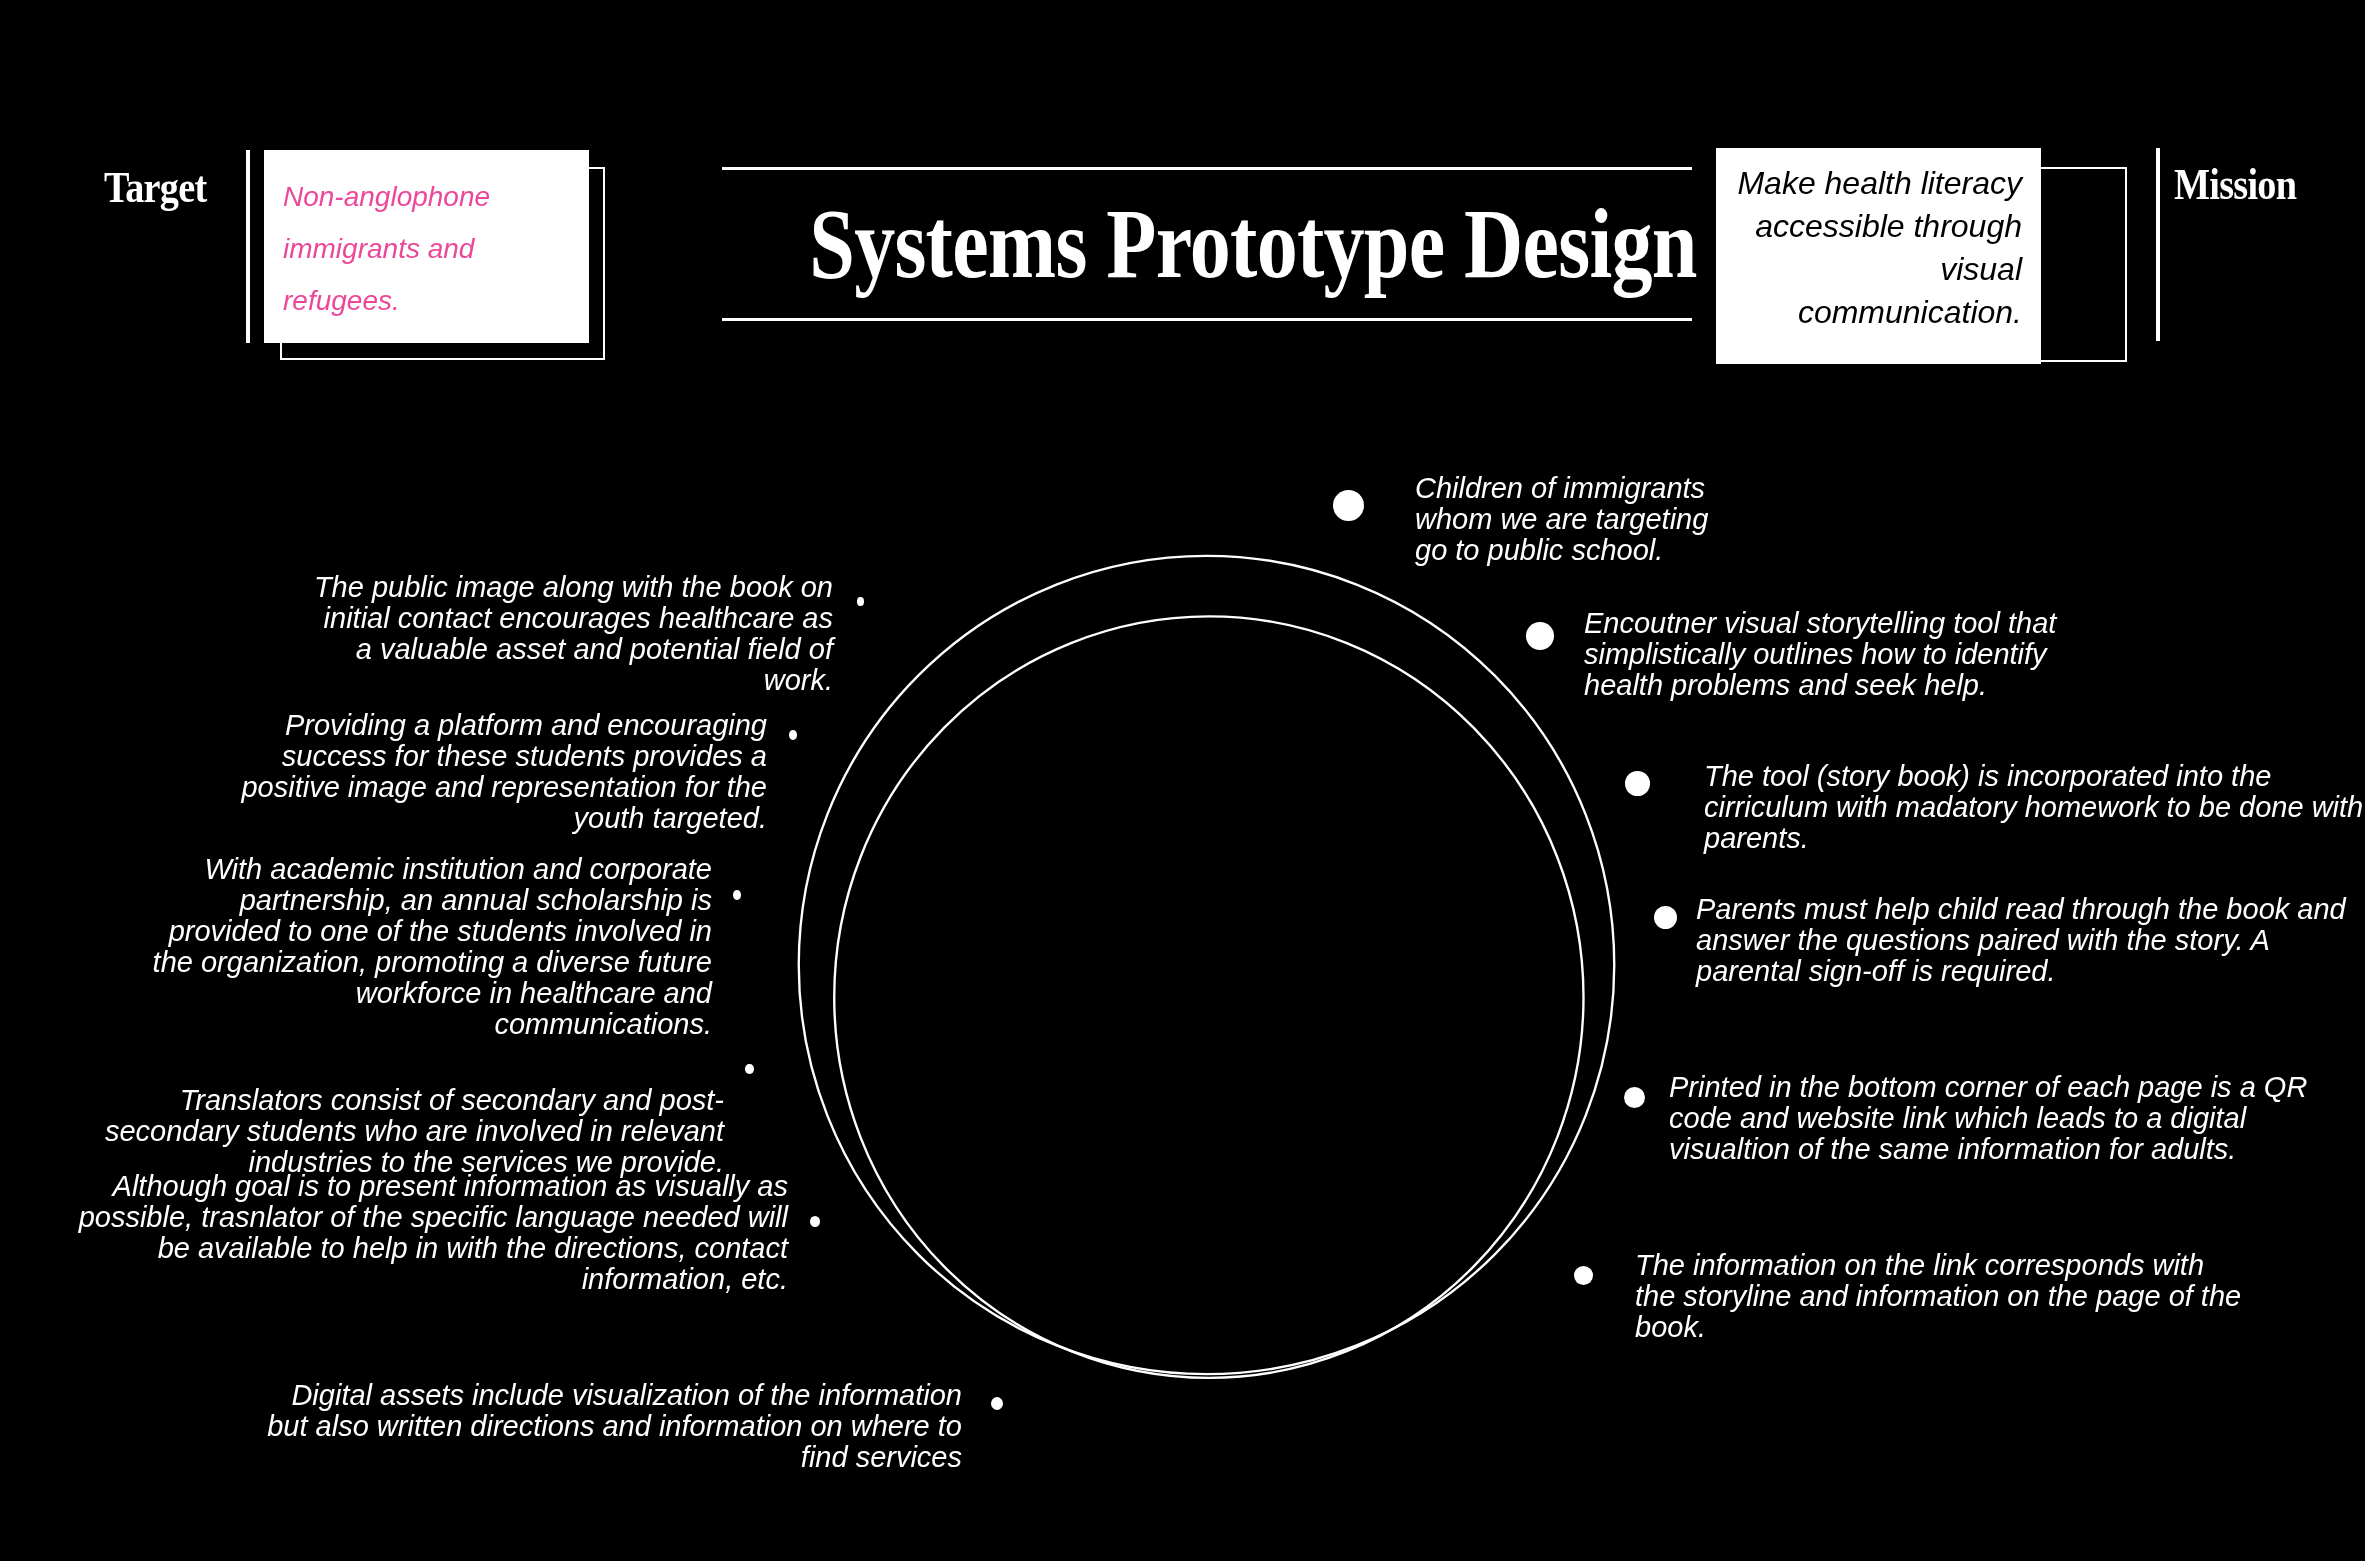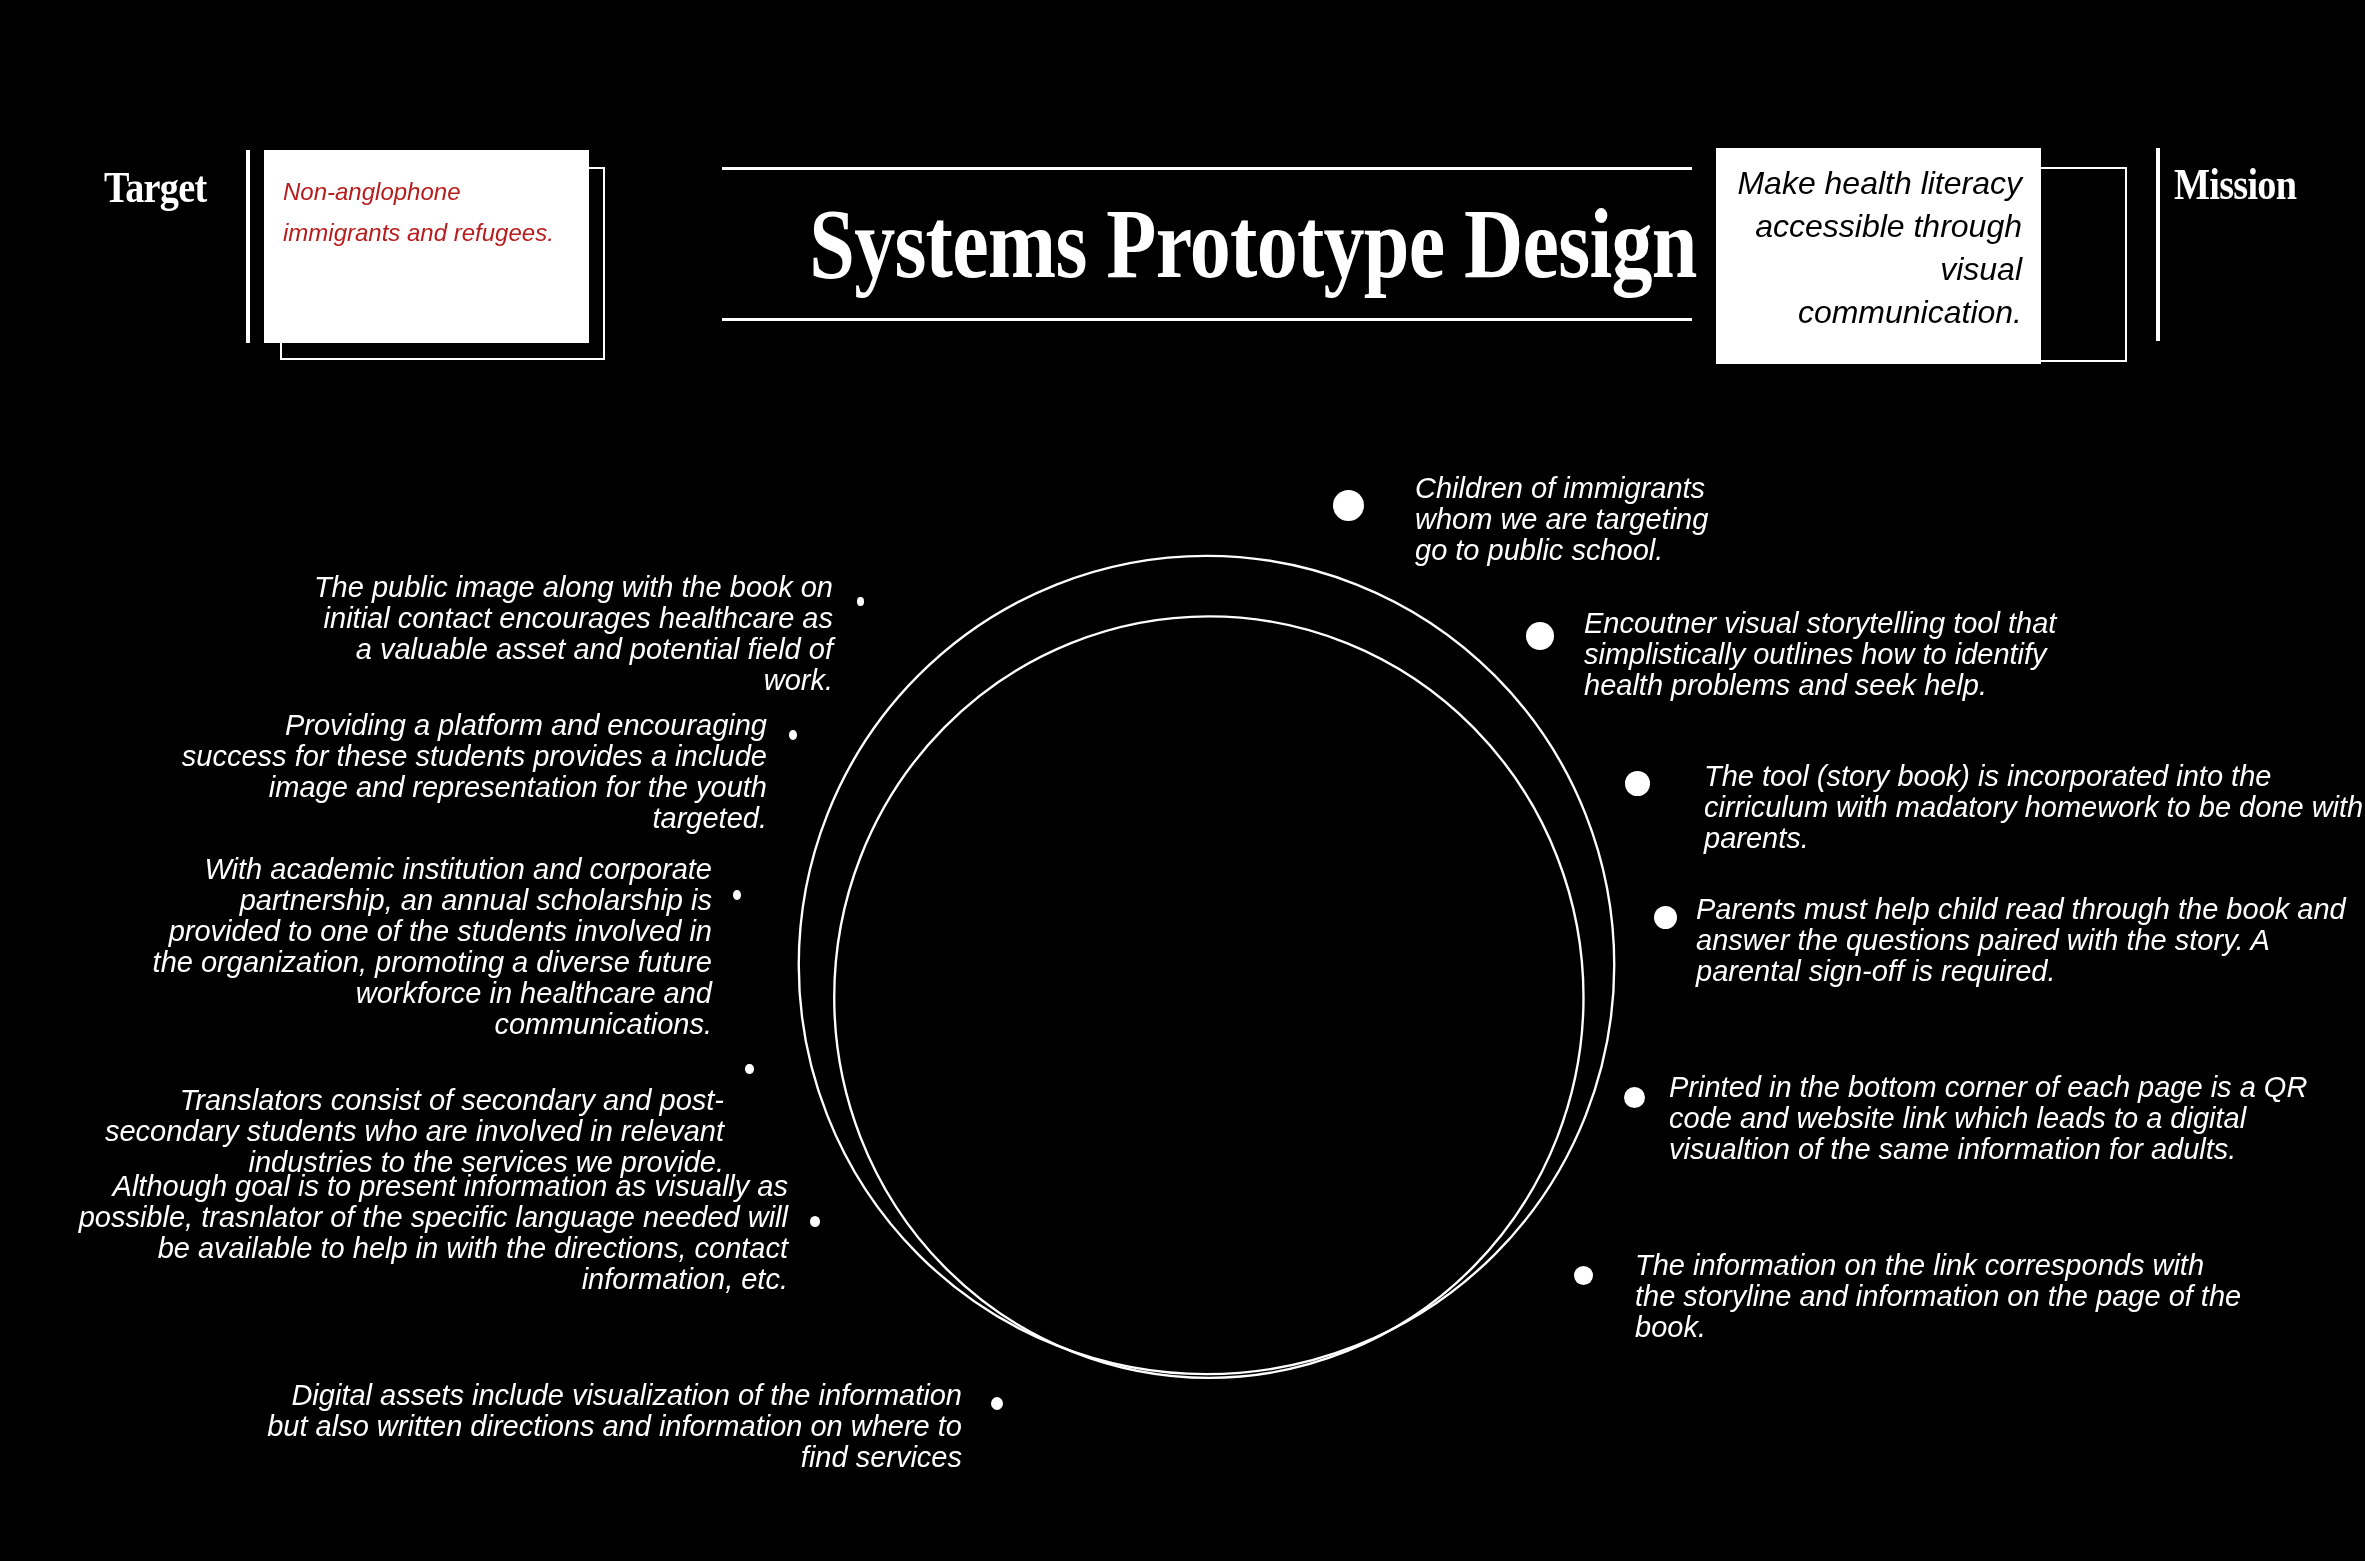--- a/index.html
+++ b/index.html
@@ -6,21 +6,21 @@
     body { width: 2413px; height: 1561px; position: relative; overflow: hidden; color: #fff; }
     .abs { position: absolute; }
     .serif-head { font-family: "Liberation Serif", "DejaVu Serif", serif; font-weight: bold; color: #fff; letter-spacing: -0.9px; }
     .sans-it { font-family: "Liberation Sans", "DejaVu Sans", sans-serif; font-style: italic; font-weight: normal; }
 
     
     #target-label { left: 104px; top: 161px; font-size: 45px; transform: scaleX(0.85); transform-origin: left center; }
     #target-vline { left: 246px; top: 150px; width: 3.8px; height: 193px; background: #fff; }
     #target-shadow { left: 280px; top: 167px; width: 325px; height: 193px; border: 2.4px solid #fff; box-sizing: border-box; }
     #target-card { left: 264px; top: 150px; width: 325px; height: 193px; background: #fff; box-sizing: border-box; padding: 21px 14px 0 19px; }
-    #target-text { color: #b91c1c; font-size: 24px; line-height: 41px; }
+    #target-text { color: #ec4899; font-size: 28px; line-height: 52px; }
 
     
     #title-rule-top { left: 722px; top: 167px; width: 970px; height: 2.8px; background: #fff; }
     #title-rule-bot { left: 722px; top: 318px; width: 970px; height: 2.8px; background: #fff; }
     #title { left: 722px; top: 185px; width: 970px; text-align: center; font-size: 100px; line-height: 118px; transform: scaleX(0.82); transform-origin: center center; white-space: nowrap; }
 
     
     #mission-shadow { left: 1802px; top: 167px; width: 325px; height: 195px; border: 2.4px solid #fff; box-sizing: border-box; }
     #mission-card { left: 1716px; top: 148px; width: 325px; height: 216px; background: #fff; box-sizing: border-box; padding: 14px 19px 0 14px; text-align: right; }
     #mission-text { color: #000; font-size: 32px; line-height: 43px; }
@@ -58,21 +58,21 @@
 <div class="abs serif-head" id="mission-label">Mission</div>
 
 <svg class="abs" id="circles" viewBox="0 0 5100 3300" xmlns="http://www.w3.org/2000/svg">
   <ellipse cx="2550" cy="2040" rx="862" ry="865" fill="none" stroke="#fff" stroke-width="5"></ellipse>
   <ellipse cx="2555" cy="2108" rx="792" ry="805" fill="none" stroke="#fff" stroke-width="5"></ellipse>
 </svg>
 
 <div class="abs note left sans-it" style="left:303px; top:572px; width:530px;">The public image along with the book on initial contact encourages healthcare as a valuable asset and potential field of work.</div>
 <div class="abs dot" style="left:857px; top:597px; width:6.6px; height:8.5px;"></div>
 
-<div class="abs note left sans-it" style="left:180px; top:710px; width:587px;">Providing a platform and encouraging success for these students provides a include image and representation for the youth targeted.</div>
+<div class="abs note left sans-it" style="left:180px; top:710px; width:587px;">Providing a platform and encouraging success for these students provides a positive image and representation for the youth targeted.</div>
 <div class="abs dot" style="left:789px; top:730px; width:7.6px; height:9.5px;"></div>
 
 <div class="abs note left sans-it" style="left:142px; top:854px; width:570px;">With academic institution and corporate partnership, an annual scholarship is provided to one of the students involved in the organization, promoting a diverse future workforce in healthcare and communications.</div>
 <div class="abs dot" style="left:733px; top:890px; width:7.6px; height:9.5px;"></div>
 
 <div class="abs note left sans-it" style="left:95px; top:1042px; width:629px;margin-top:43px;">Translators consist of secondary and post-secondary students who are involved in relevant industries to the services we provide.</div>
 <div class="abs dot" style="left:745px; top:1064px; width:8.5px; height:10.4px;"></div>
 
 <div class="abs note left sans-it" style="left:62px; top:1171px; width:726px;">Although goal is to present information as visually as possible, trasnlator of the specific language needed will be available to help in with the directions, contact information, etc.</div>
 <div class="abs dot" style="left:810px; top:1216px; width:10.4px; height:11.4px;"></div>

